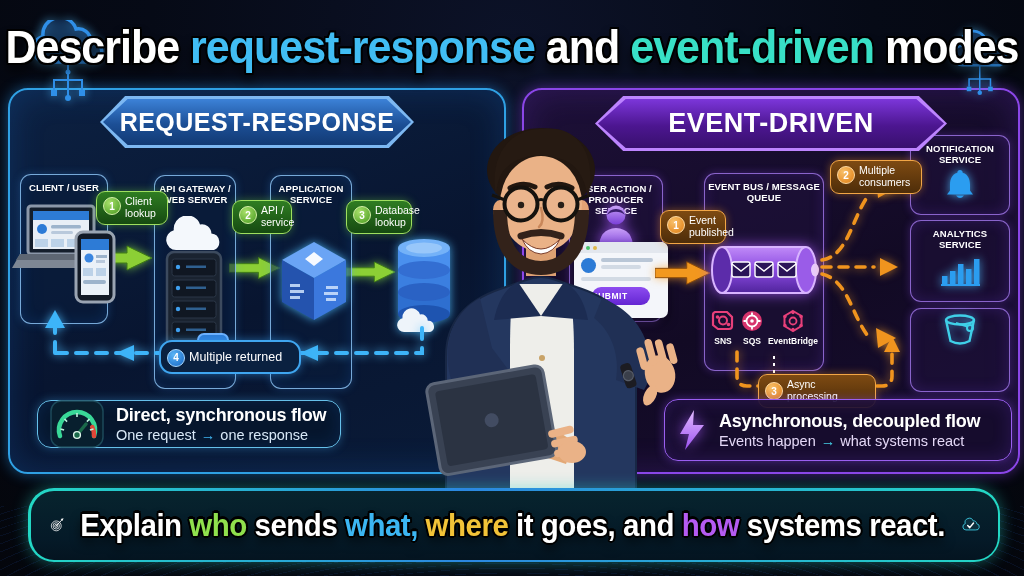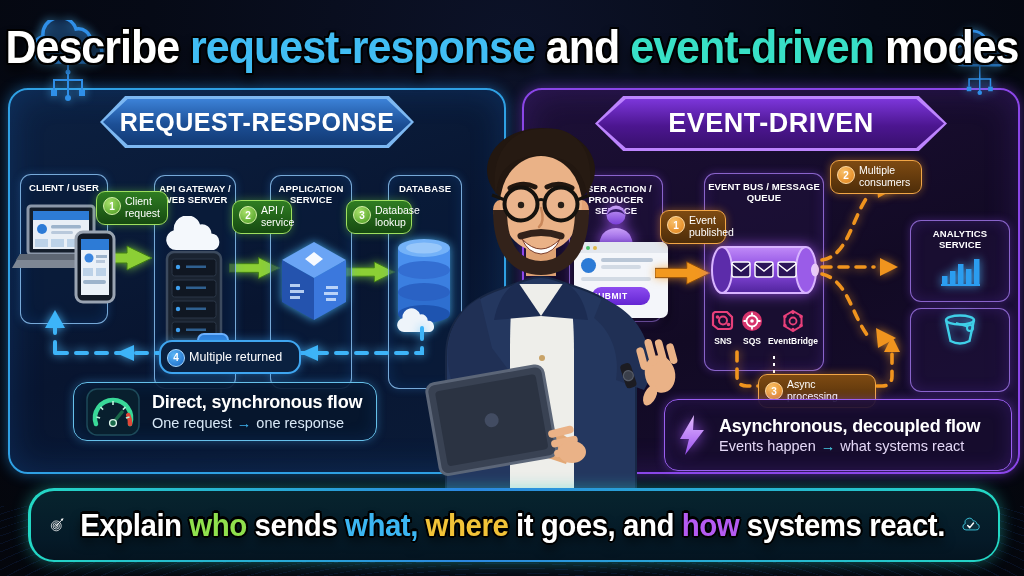--- a/index.html
+++ b/index.html
@@ -121,23 +121,20 @@
 
     <div class="abs node ln" style="left:10px;top:84px;width:86px;height:148px;">
       <div class="nlabel">CLIENT / USER</div>
     </div>
     <div class="abs node ln" style="left:144px;top:85px;width:80px;height:212px;">
       <div class="nlabel">API GATEWAY / WEB SERVER</div>
     </div>
     <div class="abs node ln" style="left:260px;top:85px;width:80px;height:212px;">
       <div class="nlabel">APPLICATION SERVICE</div>
     </div>
-    <div class="abs node ln" style="left:378px;top:85px;width:72px;height:212px;">
-      <div class="nlabel">DATABASE</div>
-    </div>
 
     <svg class="abs" style="left:0px;top:108px;z-index:2;" width="122" height="112" viewBox="0 0 122 112">
       <rect x="18" y="8" width="66" height="48" rx="3" fill="#141e2c" stroke="#8b97a9" stroke-width="3"></rect>
       <rect x="23" y="13" width="56" height="38" fill="#e9eff6"></rect>
       <rect x="23" y="13" width="56" height="9" fill="#2d7bd6"></rect>
       <circle cx="32" cy="31" r="5" fill="#2d7bd6"></circle>
       <rect x="41" y="27" width="30" height="3.5" rx="1.5" fill="#9db4cc"></rect>
         <rect x="41" y="33" width="22" height="3" rx="1.5" fill="#b9c9dc"></rect>
       <rect x="25" y="41" width="13" height="8" fill="#bcd2e8"></rect>
         <rect x="41" y="41" width="13" height="8" fill="#bcd2e8"></rect>
@@ -201,21 +198,21 @@
         <rect x="6" y="20" width="52" height="22" fill="#4a90ee"></rect>
           <ellipse cx="32" cy="42" rx="26" ry="9" fill="#336ed2"></ellipse>
         <ellipse cx="32" cy="20" rx="26" ry="9" fill="#74b2f8"></ellipse>
         <ellipse cx="32" cy="20" rx="18" ry="5.5" fill="#a8d0fb" opacity=".7"></ellipse>
       </g>
       <path d="M38,104 H12 a7,7 0 0 1 -1.5,-13.8 A9,9 0 0 1 28,86.5 a6.5,6.5 0 0 1 7.8,6.2 A5.8,5.8 0 0 1 38,104 z" fill="#eef4fa"></path>
     </svg>
 
     <div class="abs badge green" style="left:86px;top:101px;width:58px;">
       <div class="bnum">1</div>
-      <div class="blabel">Client request</div>
+      <div class="blabel">Client lookup</div>
     </div>
     <svg class="abs glow-g" style="left:82px;top:155px;" width="62" height="26" viewBox="0 0 60 26">
       <polygon points="0,8 34,8 34,1 59,13 34,25 34,18 0,18" fill="#8ccf35" stroke="#3f7a14" stroke-width="1"></polygon>
     </svg>
     <div class="abs badge green" style="left:222px;top:110px;width:46px;">
       <div class="bnum">2</div>
       <div class="blabel">API / service</div>
     </div>
     <svg class="abs glow-g" style="left:219px;top:166px;" width="52" height="24" viewBox="0 0 60 26">
       <polygon points="0,8 34,8 34,1 59,13 34,25 34,18 0,18" fill="#8ccf35" stroke="#3f7a14" stroke-width="1"></polygon>
@@ -236,21 +233,21 @@
         <polygon points="308,255 290,263 308,271"></polygon>
         <polygon points="124,255 106,263 124,271"></polygon>
         <polygon points="35,238 45,220 55,238"></polygon>
       </g>
     </svg>
     <div class="abs badge blue" style="left:149px;top:250px;width:126px;height:22px;">
       <div class="bnum">4</div>
       <div class="blabel">Multiple returned</div>
     </div>
 
-    <div class="abs summary sl" style="left:27px;top:292px;width:304px;height:59px;margin-left:36px;">
+    <div class="abs summary sl" style="left:27px;top:310px;width:304px;height:48px;">
       <svg width="54" height="48" viewBox="0 0 54 48">
         <rect x="1" y="1" width="52" height="46" rx="10" fill="#081f2e" stroke="#1d4a5a" stroke-width="1.5"></rect>
         <path d="M10,36 A18,18 0 1 1 44,36" fill="none" stroke="#39d898" stroke-width="4.5" stroke-linecap="round"></path>
         <path d="M42.2,27 A18,18 0 0 1 44,36" fill="none" stroke="#e04838" stroke-width="4.5" stroke-linecap="round"></path>
         <g stroke="#bdf2dc" stroke-width="1.6">
           <path d="M27,13 V17 M14.5,19 l2.6,2.6 M39.5,19 l-2.6,2.6 M10.5,29 l3.6,1 M43.5,29 l-3.6,1"></path>
         </g>
         <line x1="27" y1="35" x2="36" y2="24" stroke="#1a6a4a" stroke-width="3.5" stroke-linecap="round"></line>
         <circle cx="27" cy="35" r="3.4" fill="#1a6a4a" stroke="#dff6ec" stroke-width="1.4"></circle>
       </svg>
@@ -387,20 +384,28 @@
 
     <div class="abs badge orange" style="left:306px;top:70px;width:78px;z-index:3;">
       <div class="bnum">2</div>
       <div class="blabel">Multiple consumers</div>
     </div>
     <div class="abs badge orange" style="left:234px;top:284px;width:104px;align-items:center;z-index:3;">
       <div class="bnum">3</div>
       <div class="blabel">Async processing</div>
     </div>
 
+    <div class="abs node rn" style="left:386px;top:45px;width:98px;height:78px;">
+      <div class="nlabel">NOTIFICATION SERVICE</div>
+      <svg class="glow-b" style="display:block;margin:3px auto 0" width="34" height="34" viewBox="0 0 34 34">
+        <circle cx="17" cy="4.5" r="2.6" fill="#2b9df0"></circle>
+        <path d="M17,4.5 C9.5,4.5 7,11 7,16.5 L7,22.5 L4,26.5 L30,26.5 L27,22.5 L27,16.5 C27,11 24.5,4.5 17,4.5 Z" fill="#2b9df0"></path>
+        <path d="M13,27.5 Q17,32.5 21,27.5 Z" fill="#2b9df0"></path>
+      </svg>
+    </div>
     <div class="abs node rn" style="left:386px;top:130px;width:98px;height:80px;">
       <div class="nlabel">ANALYTICS SERVICE</div>
       <svg class="glow-b" style="display:block;margin:5px auto 0" width="40" height="32" viewBox="0 0 40 32">
         <g fill="#2b9df0">
           <rect x="2" y="21" width="5.5" height="8"></rect>
             <rect x="10" y="16" width="5.5" height="13"></rect>
           <rect x="18" y="9" width="5.5" height="20"></rect>
             <rect x="26" y="14" width="5.5" height="15"></rect>
           <rect x="34" y="4" width="5.5" height="25"></rect>
         </g>
@@ -409,21 +414,21 @@
     </div>
     <div class="abs node rn" style="left:386px;top:218px;width:98px;height:82px;">
       <svg class="glow-b" style="display:block;margin:4px auto 0" width="36" height="34" viewBox="0 0 36 34">
         <ellipse cx="18" cy="7" rx="14" ry="4.5" fill="none" stroke="#3fd0e8" stroke-width="2.4"></ellipse>
         <path d="M4,7 L8.5,28 Q18,33 27.5,28 L32,7" fill="none" stroke="#3fd0e8" stroke-width="2.4"></path>
         <circle cx="28" cy="15" r="3" fill="none" stroke="#3fd0e8" stroke-width="2"></circle>
         <path d="M25.5,13.5 L14,10" stroke="#3fd0e8" stroke-width="2"></path>
       </svg>
     </div>
 
-    <div class="abs summary sr" style="left:140px;top:309px;width:348px;height:72px;">
+    <div class="abs summary sr" style="left:140px;top:309px;width:348px;height:62px;">
       <svg class="glow-p" width="30" height="44" viewBox="0 0 30 44">
         <defs>
             <linearGradient id="lg1" x1="0" y1="0" x2="0" y2="1">
               <stop offset="0" stop-color="#e4bcff"></stop>
               <stop offset="1" stop-color="#9a50f0"></stop>
             </linearGradient>
           </defs>
         <polygon points="17,2 3,26 12,26 8,42 27,17 16,17" fill="url(#lg1)"></polygon>
       </svg>
       <div>

